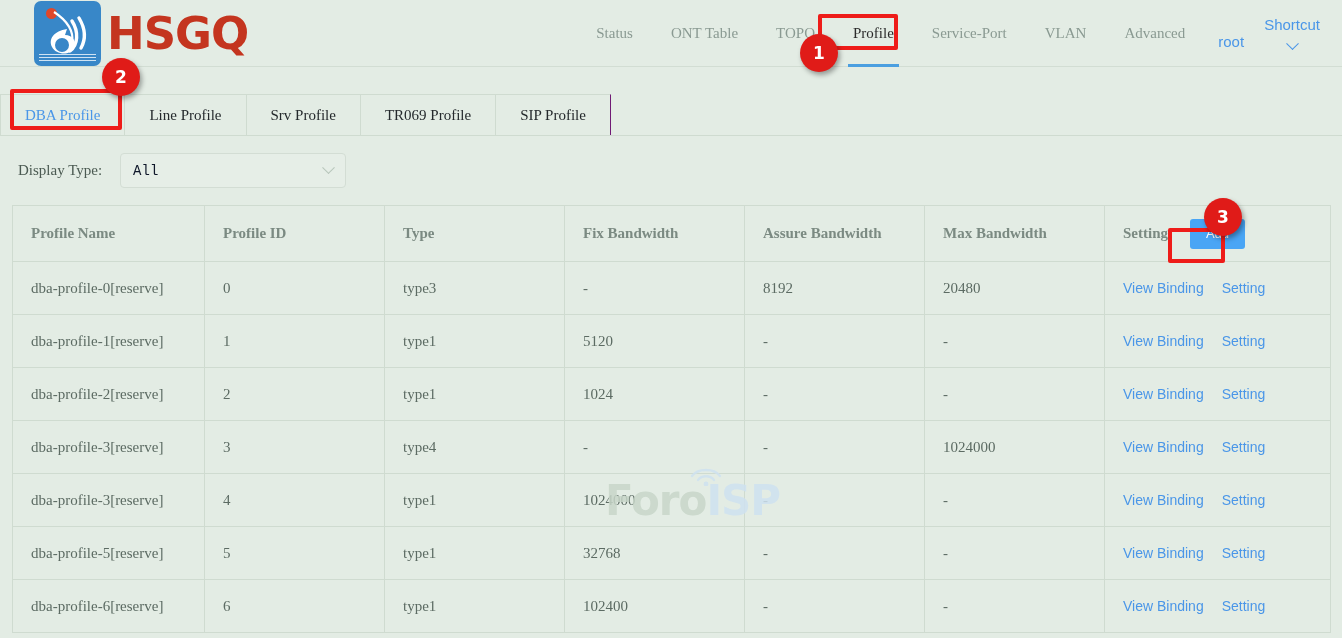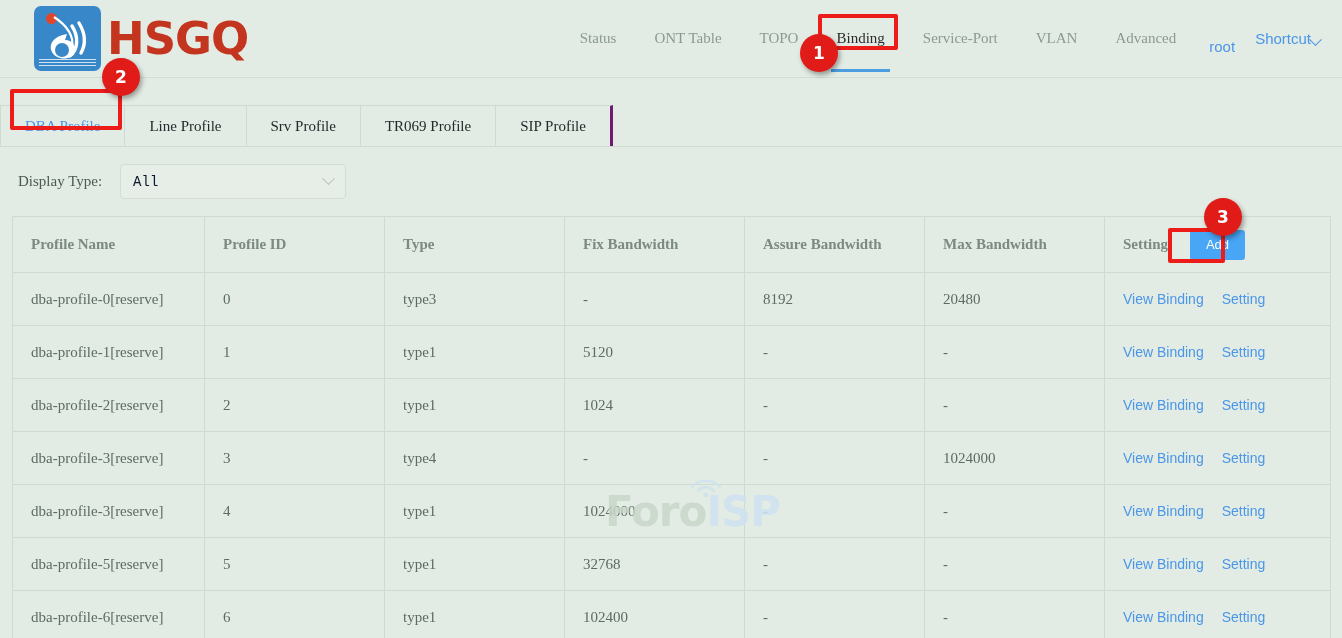--- a/index.html
+++ b/index.html
@@ -7,21 +7,21 @@
     width: 1342px;
     height: 638px;
     background: #e3ece4;
     font-family: "Liberation Serif", serif;
     overflow: hidden;
   }
 
   
   .topbar {
     position: relative;
-    height: 78px;
+    height: 67px;
     background: #e3ece4;
     display: flex;
     align-items: center;
     border-bottom: 1px solid #d2ddd3;
   }
   .brand {
     display: flex;
     align-items: center;
     margin-left: 34px;
   }
@@ -103,21 +103,23 @@
     margin-top: 16px;
   }
   .nav-shortcut {
     font-family: "Liberation Sans", sans-serif;
     font-size: 15px;
     color: #4a96e8;
     padding: 0 12px 0 6px;
     margin-right: 10px;
     cursor: pointer;
     display: flex;
-    align-items: flex-end;
+    align-items: center;
+    gap: 9px;
+    flex-direction: column;
   }
   .chev {
     display: inline-block;
     width: 9px; height: 9px;
     border-right: 1.6px solid #4a96e8;
     border-bottom: 1.6px solid #4a96e8;
     transform: rotate(45deg) translate(-2px,-2px);
   }
 
   
@@ -135,21 +137,21 @@
     line-height: 41px;
     padding: 0 24px;
     font-family: "Liberation Serif", serif;
     font-size: 15px;
     color: #24292c;
     border-left: 1px solid #cfdbd0;
     border-top: 1px solid #cfdbd0;
     cursor: pointer;
     white-space: nowrap;
   }
-  .tab:last-child { border-right: 3px solid #701a75; }
+  .tab:last-child { border-right: 1px solid #701a75; }
   .tab.active { color: #4a96e8; }
 
   
   .filterbar {
     display: flex;
     align-items: center;
     height: 69px;
     padding-left: 18px;
   }
   .filter-label {
@@ -313,21 +315,21 @@
           <i></i>
       </div>
     </div>
     <div class="brand-text">HSGQ</div>
   </div>
 
   <div class="mainnav">
     <div class="nav-item">Status</div>
     <div class="nav-item">ONT Table</div>
     <div class="nav-item">TOPO</div>
-    <div class="nav-item active">Binding</div>
+    <div class="nav-item active">Profile</div>
     <div class="nav-item">Service-Port</div>
     <div class="nav-item">VLAN</div>
     <div class="nav-item">Advanced</div>
     <div class="nav-user">root</div>
     <div class="nav-shortcut">
       <span>Shortcut</span>
       <span class="chev"></span>
     </div>
   </div>
 </div>

